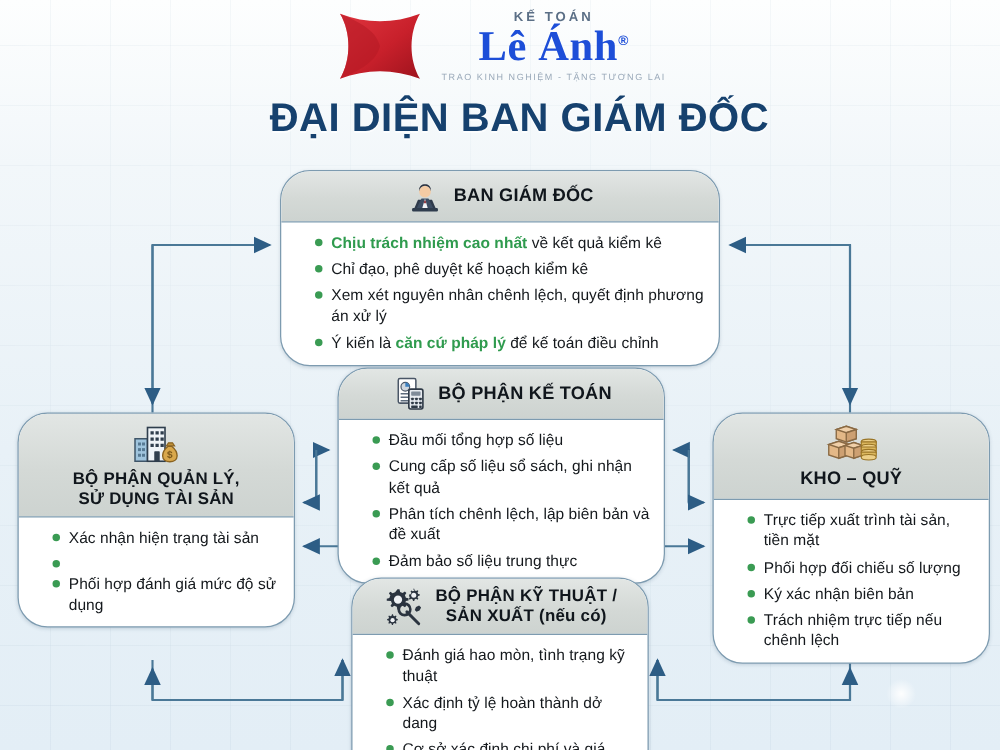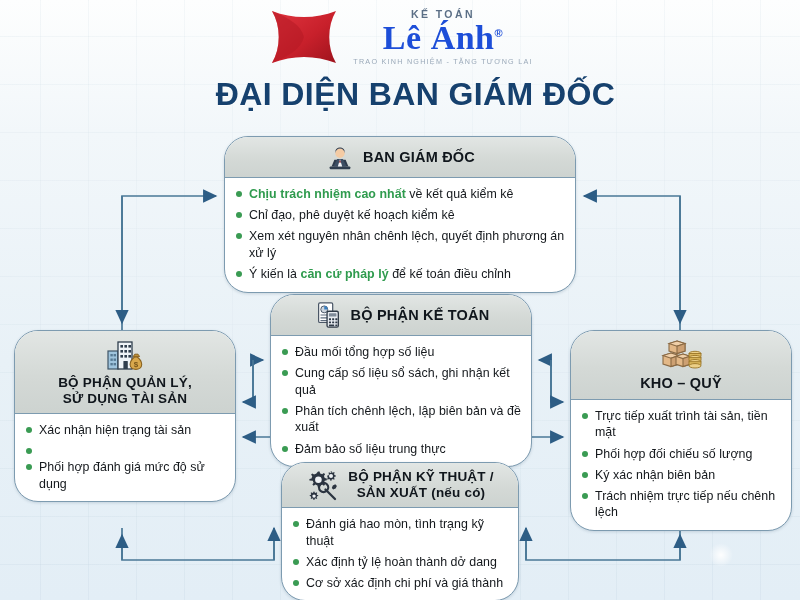--- a/index.html
+++ b/index.html
@@ -81,21 +81,21 @@
     border-bottom:1.4px solid #7d9bb0;
     display:flex; align-items:center; justify-content:center; gap:8px;
     padding:5px 8px;
   }
   .node-head.stacked{ flex-direction:column; gap:2px; padding:6px 8px 7px; }
   .node-title{
     font-size:14.5px; font-weight:700; color:#10161c; letter-spacing:.2px;
     text-align:center; line-height:1.16; white-space:pre-line;
   }
   .node-title.sm{ font-size:13.5px; }
-  .node-body{ padding:8px 10px 9px 11px; }
+  .node-body{ padding:8px 10px 9px 11px;margin-left:16px; }
   .bullet{
     display:flex; align-items:flex-start; gap:7px;
     font-size:12.4px; color:#14181c; line-height:1.34; margin-bottom:4.5px;
     letter-spacing:.05px;
   }
   .bullet:last-child{ margin-bottom:0; }
   .dot{
     flex:none; width:6px; height:6px; border-radius:50%;
     background:#3a9b53; margin-top:5px;
   }

